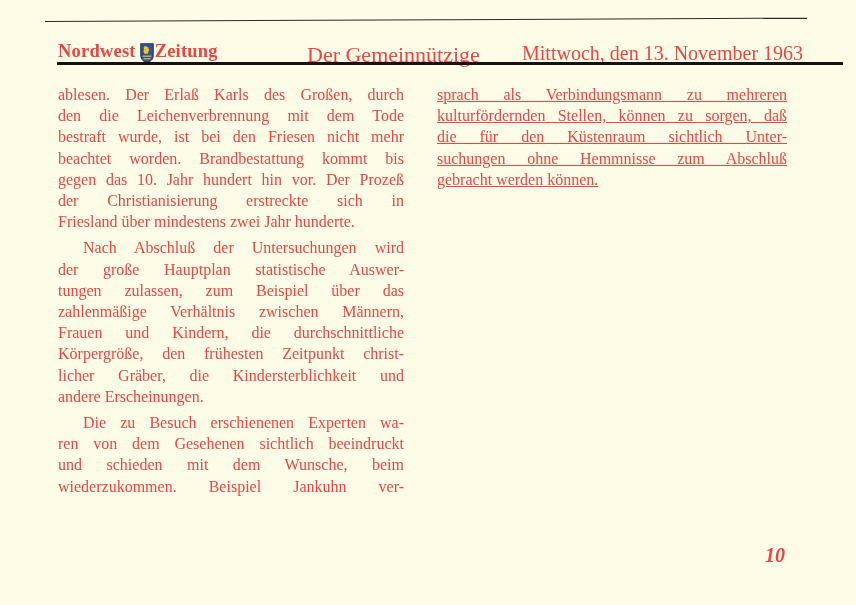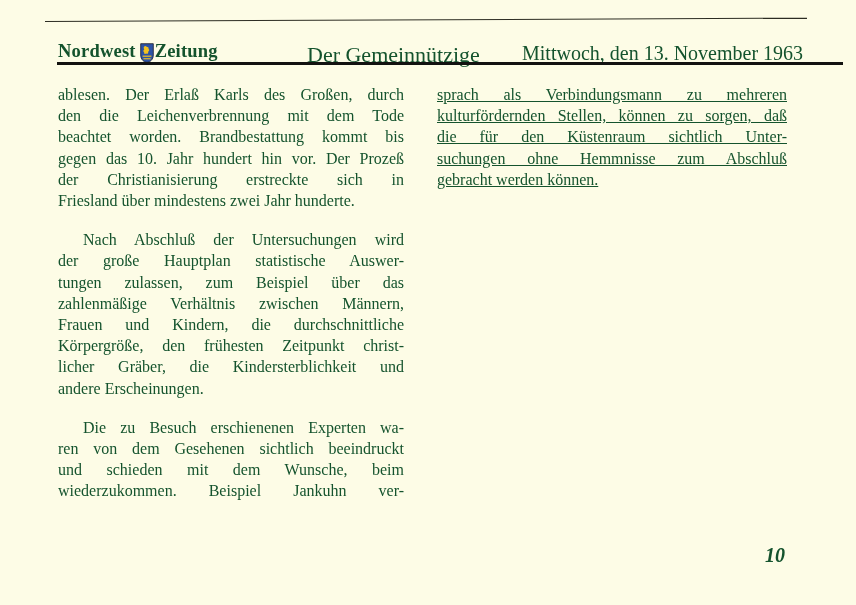--- a/index.html
+++ b/index.html
@@ -1,18 +1,18 @@
 <!DOCTYPE html>
 <html><head>
 <meta charset="utf-8">
 <style>
   html,body { margin:0; padding:0; }
   .page {
     position:relative; width:856px; height:605px;
-    background:#fdfce6; color:#14532d; overflow:hidden;
+    background:#fdfce6; color:#ef4444; overflow:hidden;
     font-family:"Liberation Serif","DejaVu Serif",serif;
   }
   .thin-rule {
     position:absolute; left:45px; top:21px; width:762px; height:1.4px;
     background:#2c2c22; transform:rotate(-0.25deg); transform-origin:left center;
   }
   .thick-rule {
     position:absolute; left:57px; top:62px; width:786px; height:3px;
     background:#121210;
   }
@@ -20,21 +20,21 @@
     position:absolute; left:58px; top:41px;
     font-size:18.5px; font-weight:bold; letter-spacing:0.2px;
     display:flex; align-items:baseline; white-space:nowrap;
   }
   .masthead .crest { align-self:center; margin:2px 1px -2px 4px; }
   .center-title { position:absolute; left:307px; top:42px; font-size:22px; white-space:nowrap; }
   .issue-date  { position:absolute; left:522px; top:42px; font-size:20px; white-space:nowrap; }
   .column { position:absolute; top:84px; font-size:16px; line-height:21.2px; }
   .col-left  { left:58px;  width:346px; }
   .col-right { left:437px; width:350px;text-decoration:underline; }
-  .para + .para { margin-top:18px; }
+  .para + .para { margin-top:5px; }
   .tline { text-align:justify; text-align-last:justify; }
   .para.last-left .tline:last-child { text-align-last:left; }
   .para.indent .tline:first-child { text-indent:25px; }
   .page-number {
     position:absolute; left:761px; top:544px; width:28px;
     font-size:20px; font-weight:bold; font-style:italic; text-align:center;
   }
 </style>
 </head>
 <body>
@@ -59,20 +59,21 @@
   <div class="center-title">Der Gemeinnützige</div>
 
   <div class="issue-date">Mittwoch, den 13. November 1963</div>
 
   <div class="thick-rule"></div>
 
   <div class="column col-left">
       <div class="para last-left">
         <div class="tline">ablesen. Der Erlaß Karls des Großen, durch</div>
         <div class="tline">den die Leichenverbrennung mit dem Tode</div>
+        <div class="tline">bestraft wurde, ist bei den Friesen nicht mehr</div>
         <div class="tline">beachtet worden. Brandbestattung kommt bis</div>
         <div class="tline">gegen das 10. Jahr hundert hin vor. Der Prozeß</div>
         <div class="tline">der Christianisierung erstreckte sich in</div>
         <div class="tline">Friesland über mindestens zwei Jahr hunderte.</div>
       </div>
       <div class="para indent last-left">
         <div class="tline">Nach Abschluß der Untersuchungen wird</div>
         <div class="tline">der große Hauptplan statistische Auswer-</div>
         <div class="tline">tungen zulassen, zum Beispiel über das</div>
         <div class="tline">zahlenmäßige Verhältnis zwischen Männern,</div>

